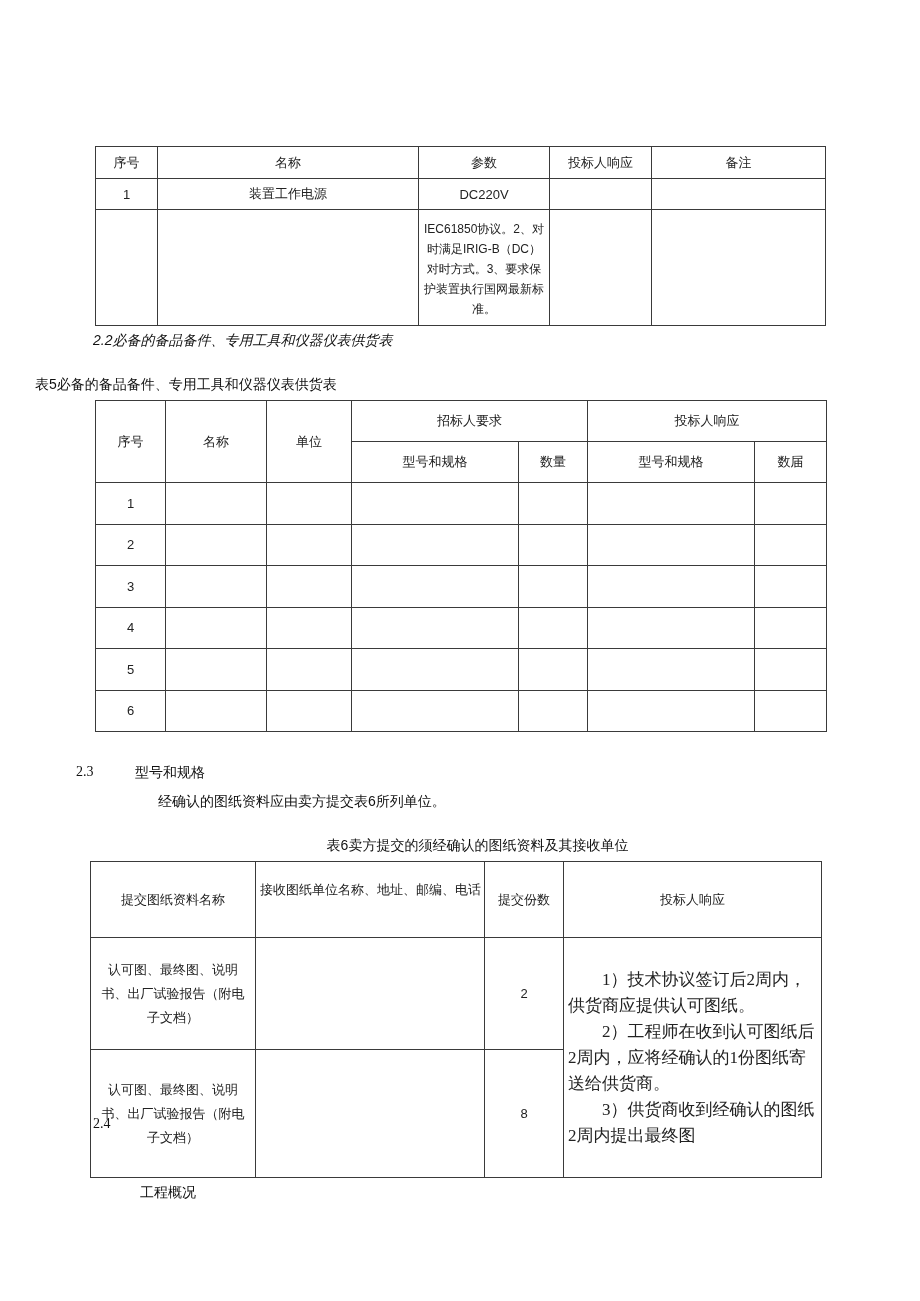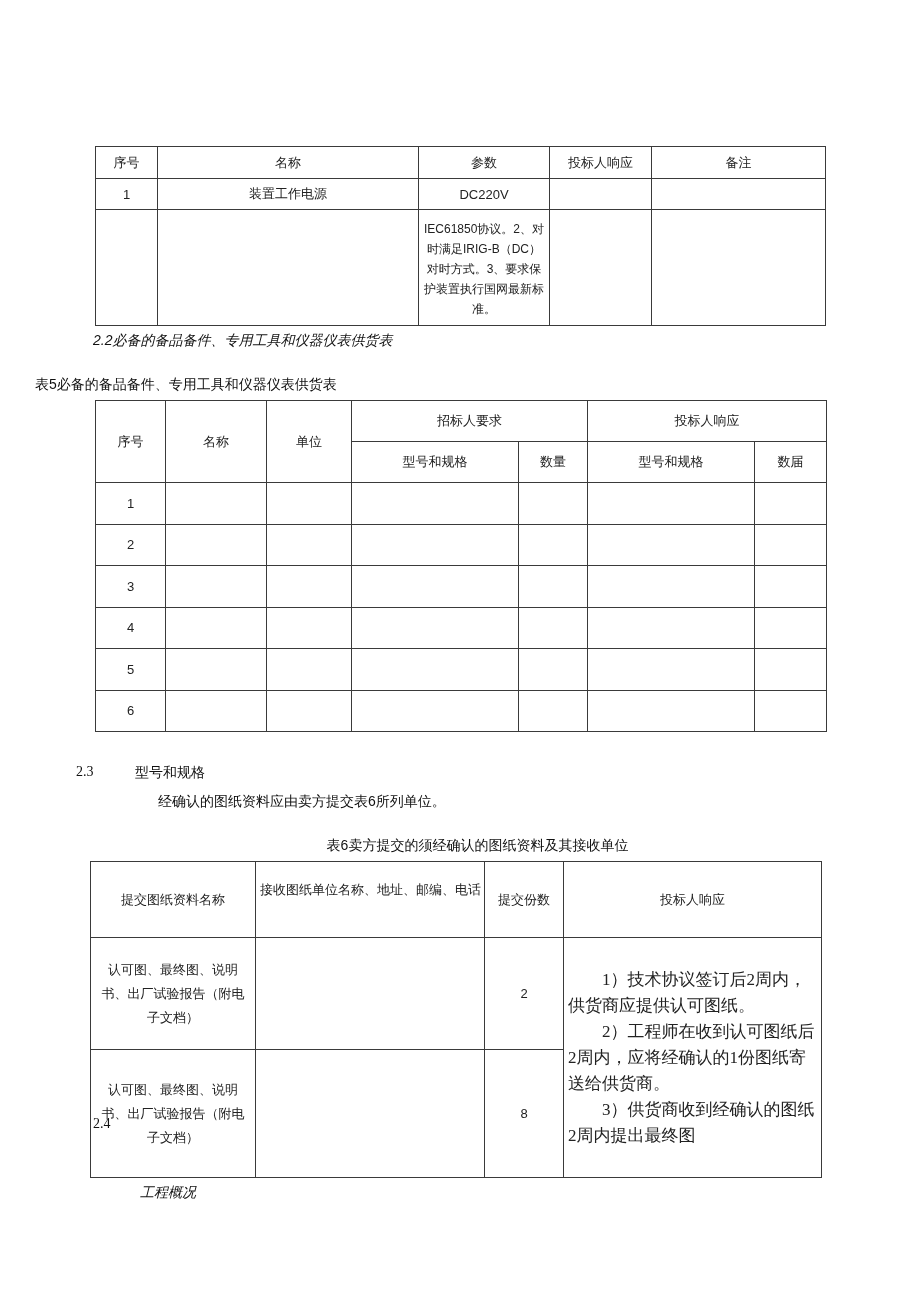--- a/index.html
+++ b/index.html
@@ -170,13 +170,13 @@
   </tr>
   <tr style="height:128px">
     <td class="cell-multiline" style="line-height:24px; padding:0 6px;">认可图、最终图、说明书、出厂试验报告（附电子文档）</td>
     <td></td>
     <td class="sans">8</td>
   </tr>
 </tbody>
   </table>
 
 <div class="abs heading" style="left:93px; top:1116px;">2.4</div>
-<div class="abs heading sans" style="left:140px; top:1184px;font-style:italic;">工程概况</div>
+<div class="abs heading sans" style="left:140px; top:1184px;">工程概况</div>
 
 </body></html>

